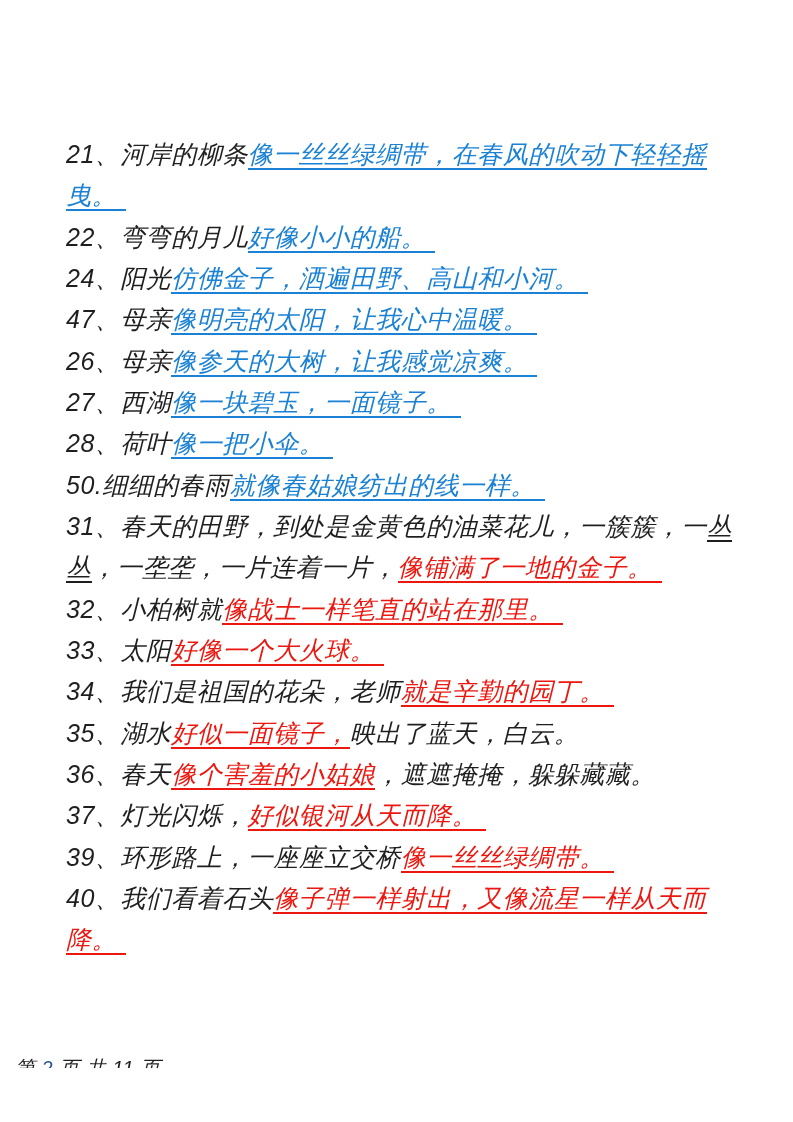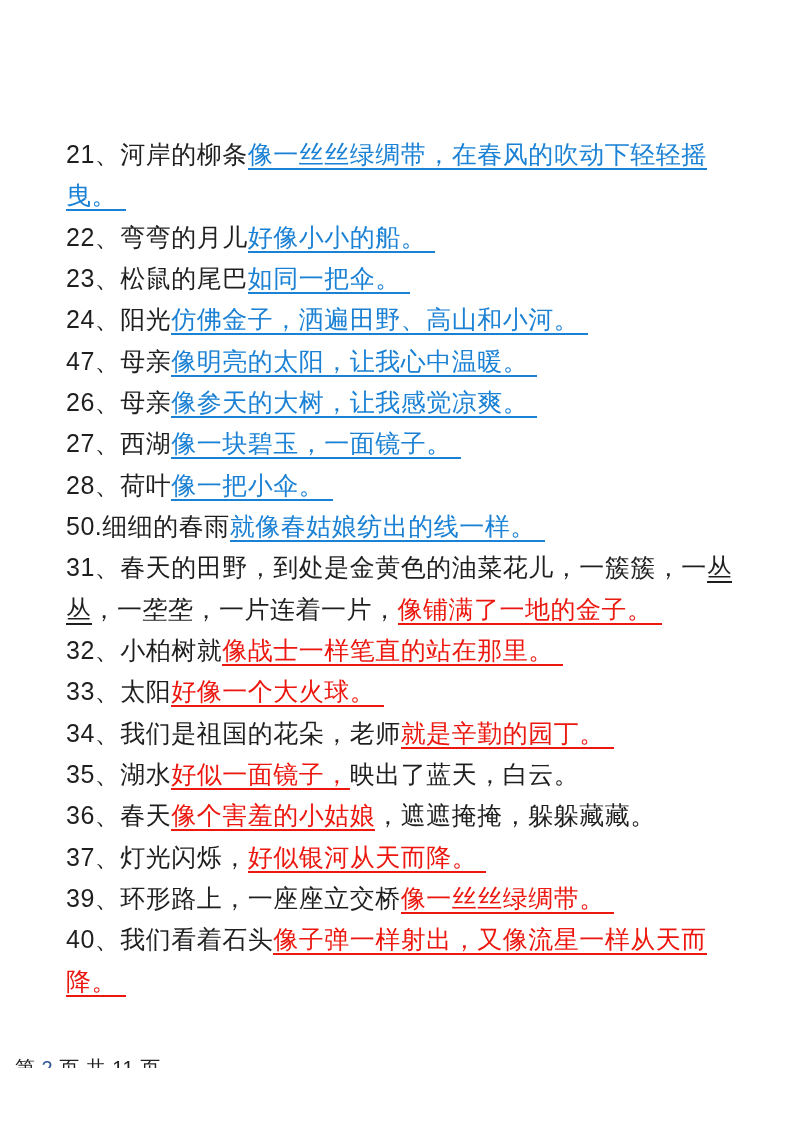--- a/index.html
+++ b/index.html
@@ -4,20 +4,21 @@
 <style>
   * { margin: 0; padding: 0; box-sizing: border-box; }
   html, body { background: #ffffff; }
   .page {
     position: relative;
     width: 793px;
     height: 1068px;
     background: var(--page-bg, #ffffff);
     overflow: hidden;
     font-family: "Liberation Sans", "DejaVu Sans", sans-serif;
+    font-style: italic;
   }
   .content {
     position: absolute;
     left: 66px;
     top: 134px;
     width: 676px;
     font-size: 25px;
     line-height: 41.33px;
     color: var(--text, #1f1f1f);
     letter-spacing: 0.5px;
@@ -40,21 +41,20 @@
   }
   .footer .pagenum { color: var(--footer-num, #2e5496); }
 </style>
 </head>
 <body>
 
 <div class="page">
   <div class="content">
       <div class="item"><span class="seg black">21、河岸的柳条</span><span class="seg blue u">像一丝丝绿绸带，在春风的吹动下轻轻摇曳。</span></div>
       <div class="item"><span class="seg black">22、弯弯的月儿</span><span class="seg blue u">好像小小的船。</span></div>
-      <div class="item"><span class="seg black">23、松鼠的尾巴</span><span class="seg blue u">如同一把伞。</span></div>
       <div class="item"><span class="seg black">24、阳光</span><span class="seg blue u">仿佛金子，洒遍田野、高山和小河。</span></div>
       <div class="item"><span class="seg black">47、母亲</span><span class="seg blue u">像明亮的太阳，让我心中温暖。</span></div>
       <div class="item"><span class="seg black">26、母亲</span><span class="seg blue u">像参天的大树，让我感觉凉爽。</span></div>
       <div class="item"><span class="seg black">27、西湖</span><span class="seg blue u">像一块碧玉，一面镜子。</span></div>
       <div class="item"><span class="seg black">28、荷叶</span><span class="seg blue u">像一把小伞。</span></div>
       <div class="item"><span class="seg black">50.细细的春雨</span><span class="seg blue u">就像春姑娘纺出的线一样。</span></div>
       <div class="item"><span class="seg black">31、春天的田野，到处是金黄色的油菜花儿，一簇簇，一</span><span class="seg black u">丛丛</span><span class="seg black">，一垄垄，一片连着一片，</span><span class="seg red u">像铺满了一地的金子。</span></div>
       <div class="item"><span class="seg black">32、小柏树就</span><span class="seg red u">像战士一样笔直的站在那里。</span></div>
       <div class="item"><span class="seg black">33、太阳</span><span class="seg red u">好像一个大火球。</span></div>
       <div class="item"><span class="seg black">34、我们是祖国的花朵，老师</span><span class="seg red u">就是辛勤的园丁。</span></div>

